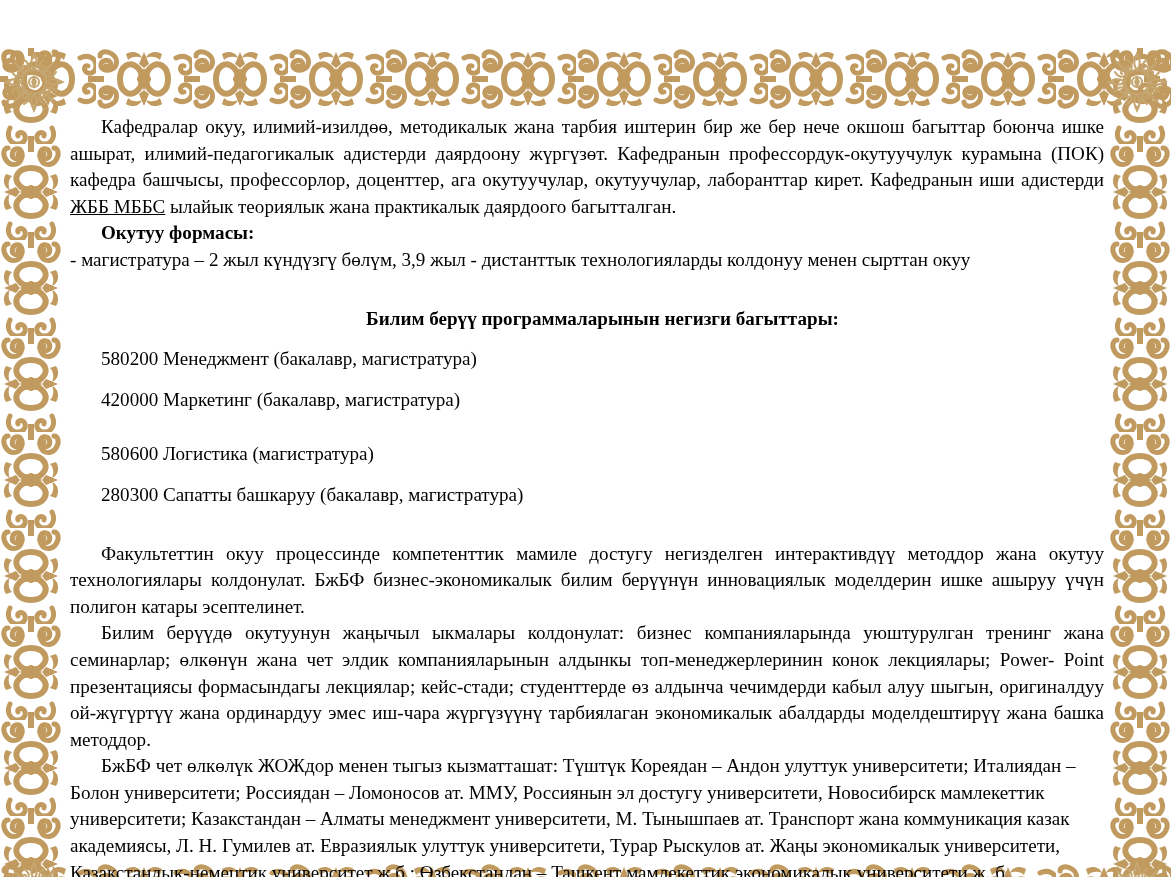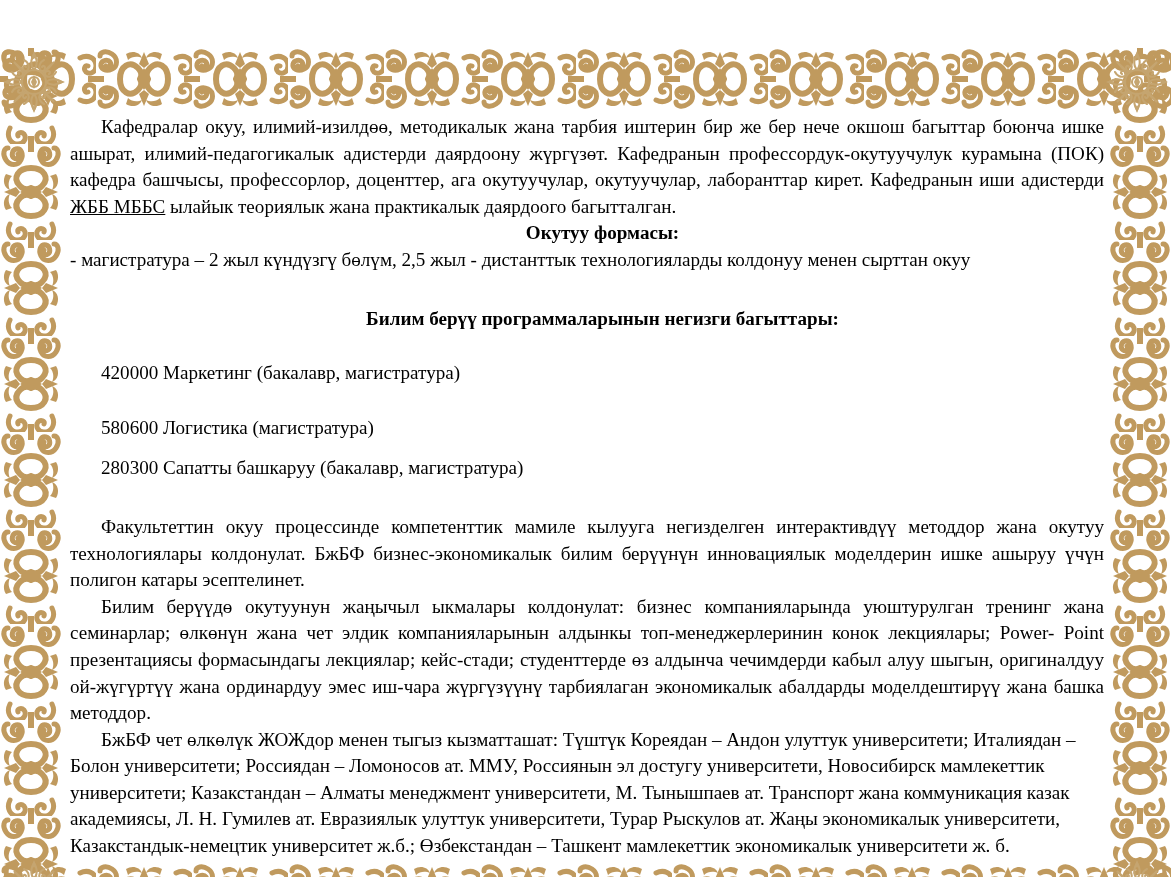--- a/index.html
+++ b/index.html
@@ -66,21 +66,21 @@
   .para-last-left { text-align: left; }
 
   .line-plain {
     text-indent: 0;
     text-align: left;
   }
 
   .heading-bold {
     font-weight: bold;
     text-indent: 31px;
-    text-align: center;
+    text-align: left;
   }
 
   .section-heading {
     font-weight: bold;
     text-indent: 31px;
     text-align: center;
   }
 
   .prog-item {
     text-indent: 31px;
@@ -222,37 +222,38 @@
   <svg class="corner-medallion corner-br" viewBox="0 0 64 64" xmlns="http://www.w3.org/2000/svg">
     <use href="#rosette"></use>
   </svg>
 
   <div id="content">
 
     <p class="para"><span>Кафедралар окуу, илимий-изилдөө, методикалык жана тарбия иштерин бир же бер нече окшош багыттар боюнча ишке ашырат, илимий-педагогикалык адистерди даярдоону жүргүзөт. Кафедранын профессордук-окутуучулук курамына (ПОК) кафедра башчысы, профессорлор, доценттер, ага окутуучулар, окутуучулар, лаборанттар кирет. Кафедранын иши адистерди </span><span class="underline">ЖББ МББС</span><span> ылайык теориялык жана практикалык даярдоого багытталган.</span></p>
 
     <p class="heading-bold">Окутуу формасы:</p>
 
-    <p class="line-plain">- магистратура – 2 жыл күндүзгү бөлүм, 2,5 жыл -  дистанттык технологияларды колдонуу менен сырттан окуу</p>
+    <p class="line-plain">- магистратура – 2 жыл күндүзгү бөлүм, 3,9 жыл -  дистанттык технологияларды колдонуу менен сырттан окуу</p>
 
     <div class="gap-xl"></div>
 
     <p class="section-heading">Билим берүү программаларынын негизги багыттары:</p>
 
     <div class="gap-prog"></div>
+    <p class="prog-item">580200 Менеджмент (бакалавр, магистратура)</p>
     <div class="gap-prog"></div>
     <p class="prog-item">420000 Маркетинг (бакалавр, магистратура)</p>
     <div class="gap-prog"></div>
     <div class="gap-prog"></div>
     <p class="prog-item">580600 Логистика (магистратура)</p>
     <div class="gap-prog"></div>
     <p class="prog-item">280300 Сапатты башкаруу (бакалавр, магистратура)</p>
 
     <div class="gap-xl"></div>
 
-    <p class="para">Факультеттин окуу процессинде компетенттик мамиле кылууга негизделген интерактивдүү методдор жана окутуу технологиялары колдонулат. БжБФ бизнес-экономикалык билим берүүнүн инновациялык моделдерин ишке ашыруу үчүн полигон катары эсептелинет.</p>
+    <p class="para">Факультеттин окуу процессинде компетенттик мамиле достугу негизделген интерактивдүү методдор жана окутуу технологиялары колдонулат. БжБФ бизнес-экономикалык билим берүүнүн инновациялык моделдерин ишке ашыруу үчүн полигон катары эсептелинет.</p>
 
     <p class="para">Билим берүүдө окутуунун жаңычыл ыкмалары колдонулат: бизнес компанияларында уюштурулган тренинг жана семинарлар; өлкөнүн жана чет элдик компанияларынын алдынкы топ-менеджерлеринин конок лекциялары; Power- Point презентациясы формасындагы лекциялар; кейс-стади; студенттерде өз алдынча чечимдерди кабыл алуу шыгын, оригиналдуу ой-жүгүртүү жана ординардуу эмес иш-чара жүргүзүүнү тарбиялаган экономикалык абалдарды моделдештирүү жана башка методдор.</p>
 
     <p class="para para-last-left">БжБФ чет өлкөлүк ЖОЖдор менен тыгыз кызматташат: Түштүк Кореядан – Андон улуттук университети; Италиядан – Болон университети; Россиядан – Ломоносов ат. ММУ, Россиянын эл достугу университети, Новосибирск мамлекеттик университети; Казакстандан – Алматы менеджмент университети, М. Тынышпаев ат. Транспорт жана коммуникация казак академиясы, Л. Н. Гумилев ат. Евразиялык улуттук университети, Турар Рыскулов ат. Жаңы экономикалык университети, Казакстандык-немецтик университет ж.б.; Өзбекстандан – Ташкент мамлекеттик экономикалык университети ж. б.</p>
 
   </div>
 </div>
 
 </body></html>

